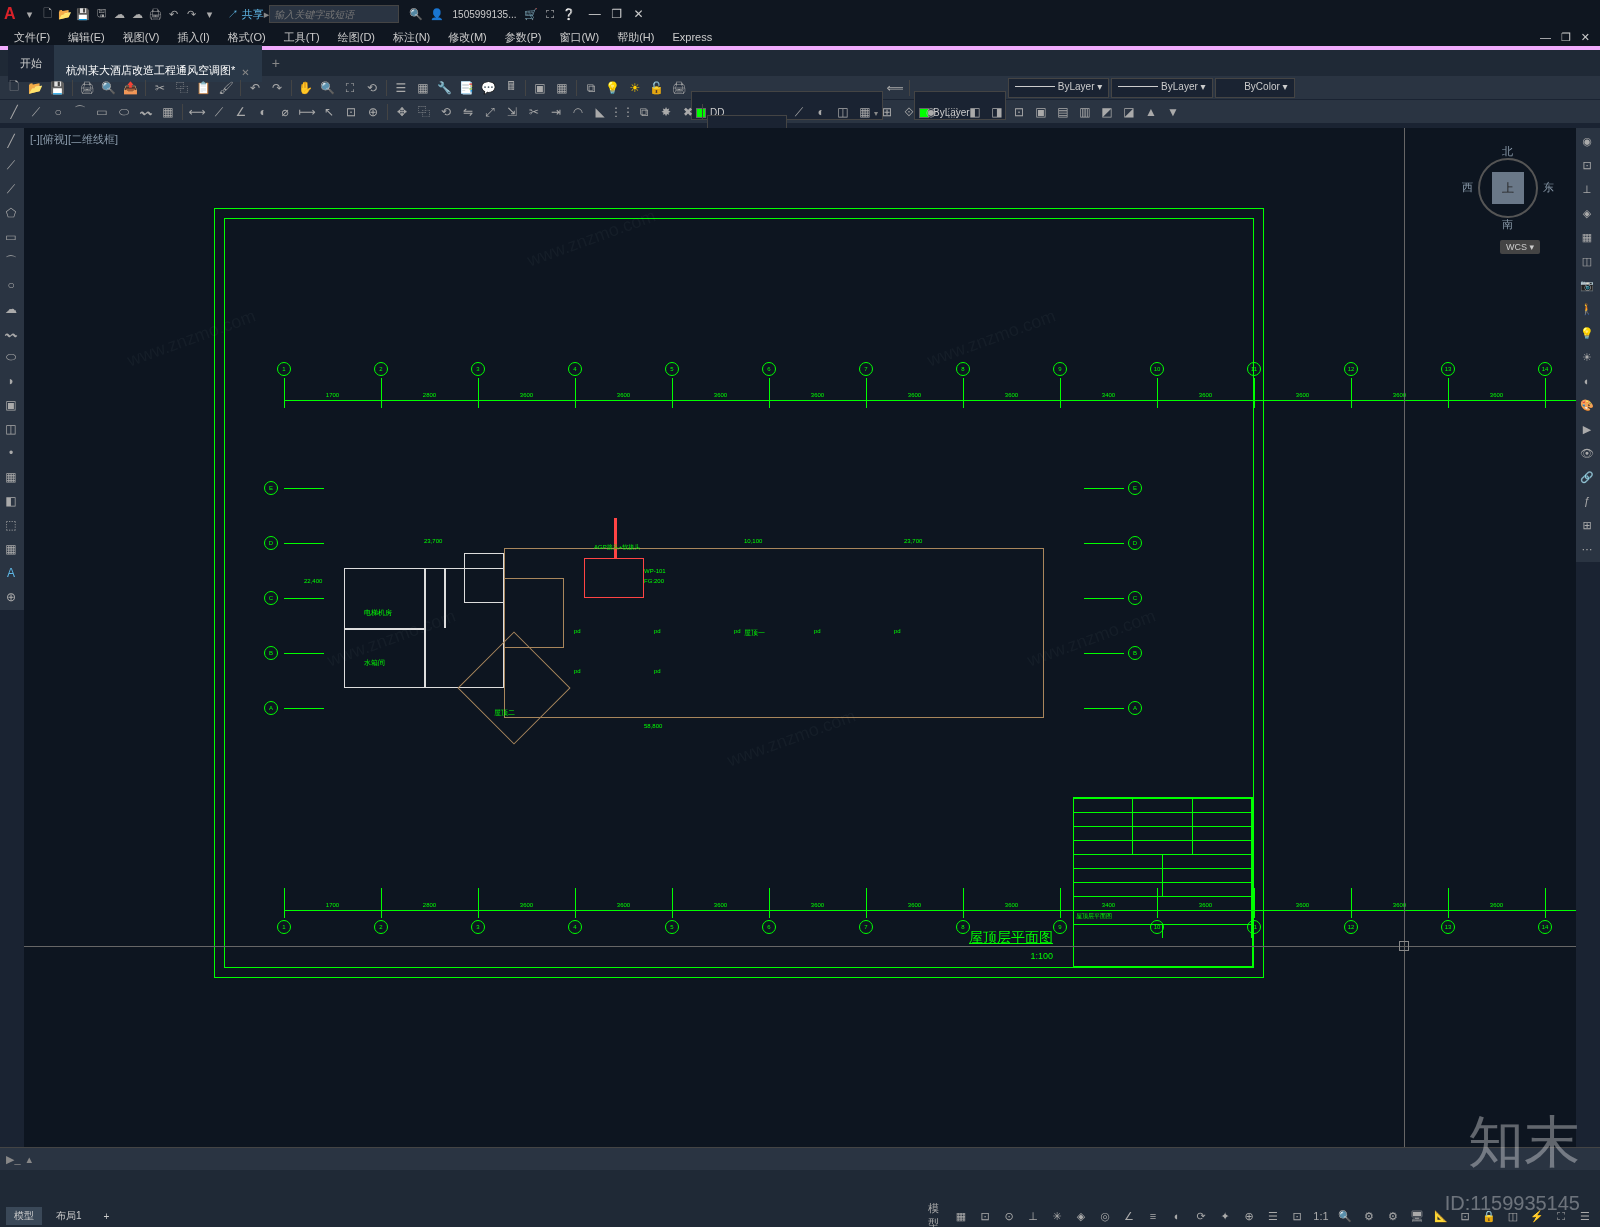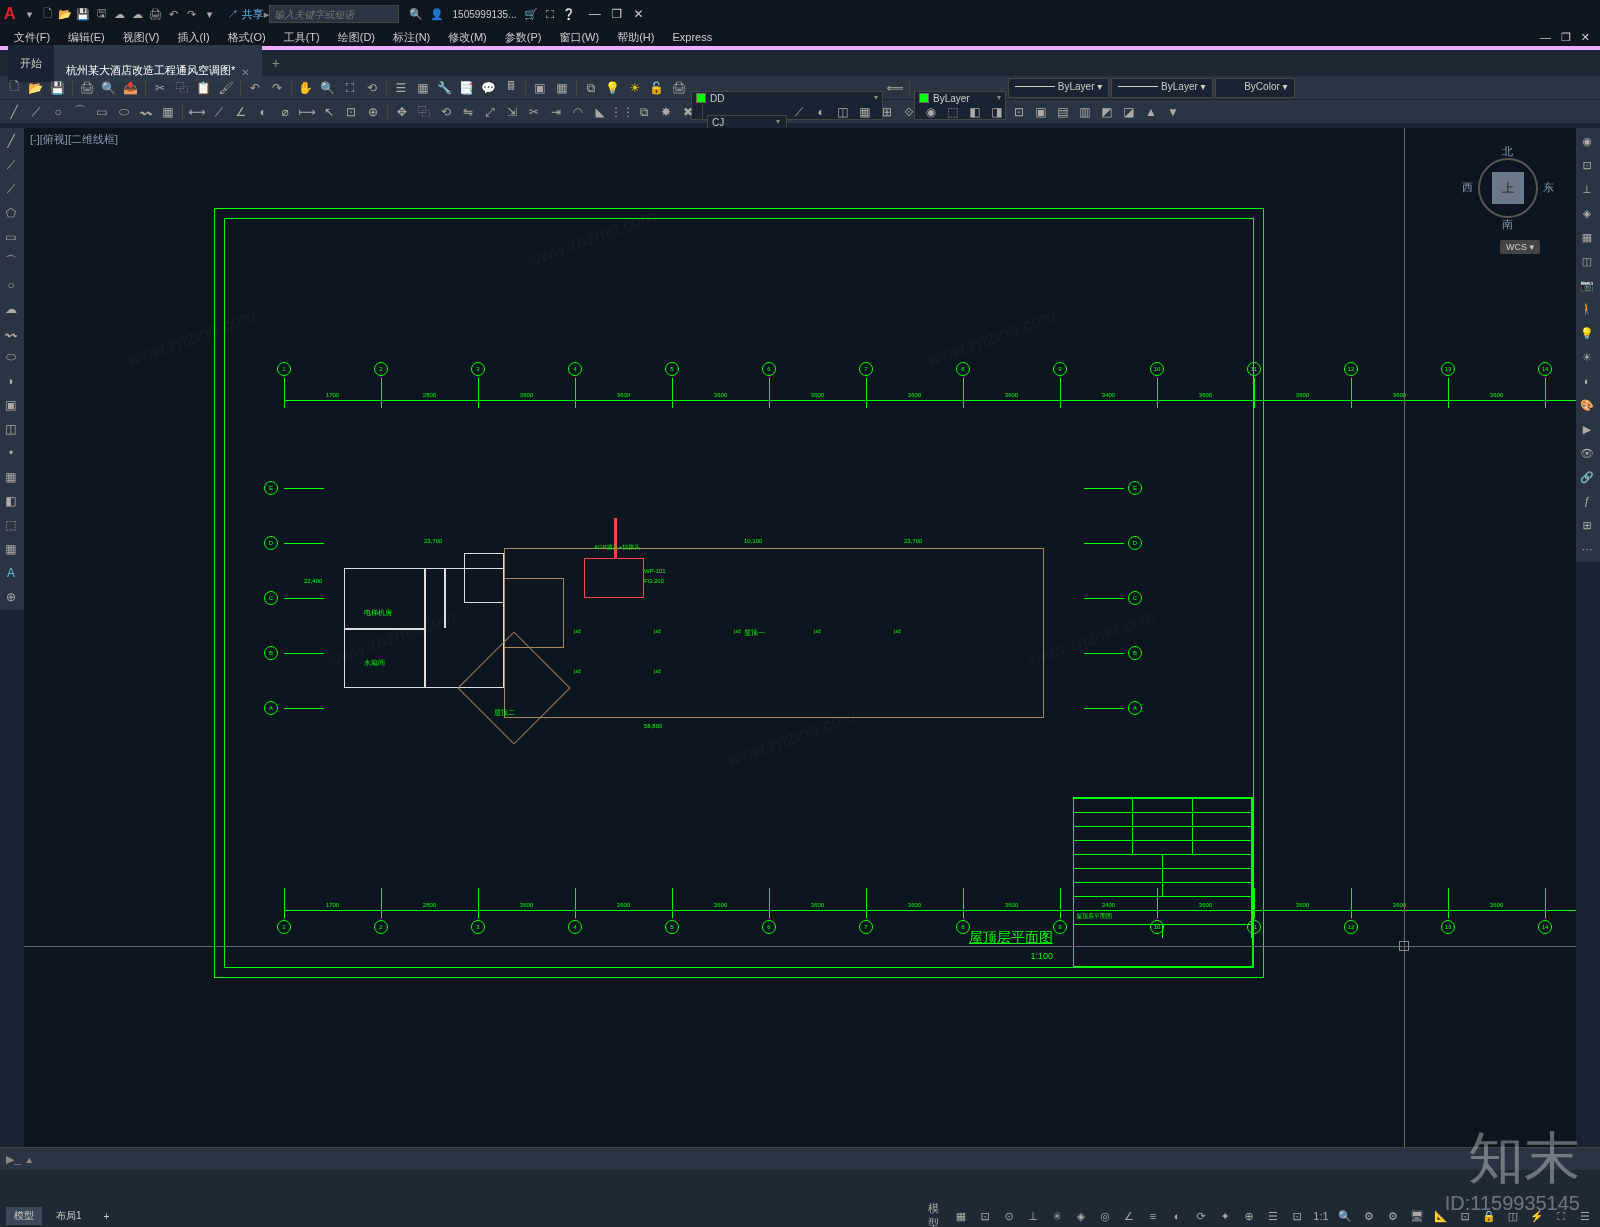--- a/index.html
+++ b/index.html
@@ -26,21 +26,21 @@
 .filetabs { height: 26px; background: #1f2936; display: flex; align-items: center; padding-left: 8px; }
 .filetabs .tab { height: 37px; padding: 4px 12px; background: #1a2332; color: #ccc; font-size: 11px; display: flex; align-items: center; gap: 6px; }
 .filetabs .tab.active { background: #2a3848; color: #fff; align-items: flex-end; }
 .filetabs .tab .close { color: #888; font-size: 10px; }
 .filetabs .plus { padding: 0 10px; color: #888; font-size: 14px; }
 
 
 .toolbar { background: #2a3442; border-bottom: 1px solid #1a2332; display: flex; align-items: center; padding: 2px 4px; gap: 2px; height: 24px; }
 .toolbar .btn { width: 20px; height: 20px; display: flex; align-items: center; justify-content: center; color: #aaa; font-size: 12px; }
 .toolbar .sep { width: 1px; height: 16px; background: #444; margin: 0 2px; }
-.toolbar .layer-sel { display: flex; align-items: flex-start; gap: 4px; background: #1a2332; border: 1px solid #444; padding: 1px 4px; height: 29px; margin-top: 36px; }
+.toolbar .layer-sel { display: flex; align-items: flex-end; gap: 4px; background: #1a2332; border: 1px solid #444; padding: 1px 4px; height: 29px; margin-top: 36px; }
 .toolbar .layer-sel .swatch { width: 10px; height: 10px; background: #0f0; border: 1px solid #666; }
 .toolbar .layer-sel .name { color: #ccc; font-size: 10px; min-width: 60px; }
 .toolbar .layer-sel.wide .name { min-width: 160px; }
 .toolbar .drop { color: #888; font-size: 8px; }
 .toolbar .linetype { background: #1a2332; border: 1px solid #444; color: #ccc; font-size: 10px; padding: 2px 6px; height: 20px; min-width: 100px; text-align: right; }
 .toolbar .lw-prev { display:inline-block; width:40px; border-top:1px solid #ccc; vertical-align:middle; }
 
 
 .lefttool { position: absolute; left: 0; top: 128px; width: 24px; background: #2a3442; display: flex; flex-direction: column; gap: 2px; padding: 2px 0; }
 .lefttool .btn { width: 22px; height: 22px; display: flex; align-items: center; justify-content: center; color: #aaa; font-size: 12px; }
@@ -107,21 +107,21 @@
 .cmdarea .prompt input { flex: 1; background: transparent; border: none; color: #888; font-size: 11px; font-style: italic; outline: none; }
 
 
 .statusbar { position: absolute; left: 0; right: 0; bottom: 0; height: 22px; background: #1f2936; display: flex; align-items: center; padding: 0 6px; gap: 6px; }
 .statusbar .tab { color: #ccc; font-size: 10px; padding: 2px 8px; }
 .statusbar .tab.active { background: #3a4858; }
 .statusbar .spacer { flex: 1; }
 .statusbar .btn { width: 18px; height: 18px; color: #aaa; display: flex; align-items: center; justify-content: center; font-size: 11px; }
 
 
-.watermark-big { position: absolute; right: 20px; bottom: 30px; color: rgba(255,255,255,0.35); font-size: 56px; font-weight: 300; pointer-events: none; }
+.watermark-big { position: absolute; right: 20px; bottom: 46px; color: rgba(255,255,255,0.35); font-size: 56px; font-weight: 300; pointer-events: none; }
 .watermark-id { position: absolute; right: 20px; bottom: 12px; color: rgba(255,255,255,0.35); font-size: 20px; pointer-events: none; }
 .wm { position:absolute; color:rgba(180,190,200,0.05); font-size:18px; transform:rotate(-20deg); pointer-events:none; }
 </style>
 </head>
 <body>
 
 <div class="titlebar">
   <span class="logo">A</span>
   <div class="qat">
     <span class="btn">▾</span>

